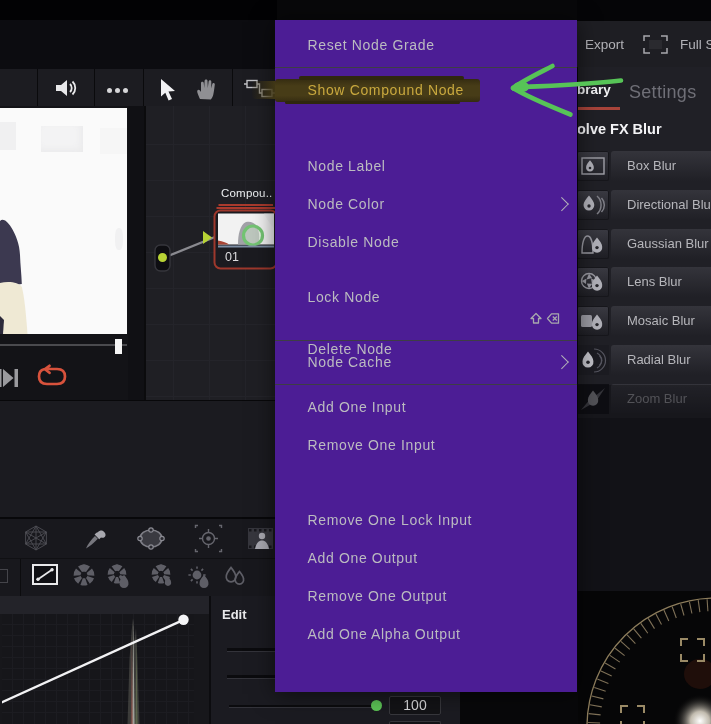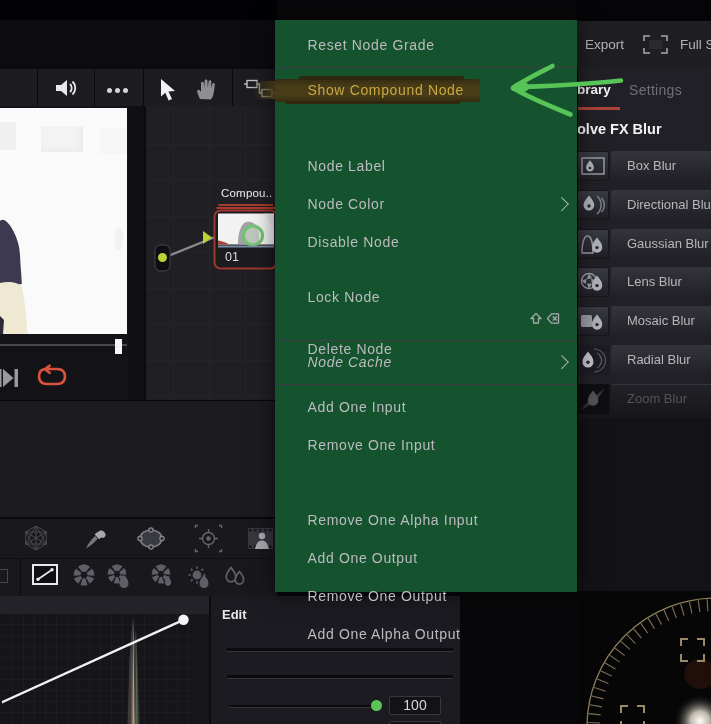--- a/index.html
+++ b/index.html
@@ -252,21 +252,21 @@
         <path d="M7 1 L1 1 L1 6 M18 1 L24 1 L24 6 M7 18 L1 18 L1 13 M18 18 L24 18 L24 13"></path>
       </g>
       <rect x="6" y="5" width="13" height="9" fill="#2a2a2f"></rect>
     </svg>
     <div class="abs" style="left:103px;top:16px;color:#b2b2b7;font-size:13.5px;white-space:nowrap;">Full Sc</div>
   </div>
   <div class="abs" id="fxpanel" style="left:578px;top:67px;width:133px;height:351px;background:#202026;overflow:hidden;">
 
     <div class="abs" style="left:-1px;top:15px;color:#f2f2f4;font-size:13.5px;font-weight:bold;">brary</div>
     <div class="abs" style="left:0px;top:40px;width:42px;height:2.5px;background:#a8443a;"></div>
-    <div class="abs" style="left:51px;top:15px;color:#6f6f77;font-size:14px;letter-spacing:0.3px;">Settings</div>
+    <div class="abs" style="left:51px;top:15px;color:#6f6f77;font-size:18px;letter-spacing:0.3px;">Settings</div>
 
     <div class="abs" style="left:-1px;top:54px;color:#f4f4f6;font-size:14.5px;font-weight:bold;white-space:nowrap;">olve FX Blur</div>
 
     <div class="abs fxtile" style="top:84px;"><svg width="32" height="30" viewBox="0 0 32 30">
           <rect x="5" y="7" width="22" height="16" fill="none" stroke="#a0a0a8" stroke-width="1.4"></rect>
           <path d="M13 9.2 C15 11.7 16.8 13.8 16.8 16.1 A3.9 3.9 0 1 1 9.1 16.1 C9.1 13.8 11 11.7 13 9.2 Z" fill="#b0b0b8"></path>
           <circle cx="13" cy="17" r="1.3" fill="#26262c"></circle>
         </svg></div>
     <div class="abs fxbtn" style="top:84px;">Box Blur</div>
     <div class="abs fxtile" style="top:123px;"><svg width="32" height="30" viewBox="0 0 32 30">
@@ -330,46 +330,46 @@
       <defs>
         <radialGradient id="glow">
           <stop offset="0" stop-color="#ffffff"></stop>
           <stop offset="0.35" stop-color="#f0e8d8" stop-opacity="0.8"></stop>
           <stop offset="1" stop-color="#000000" stop-opacity="0"></stop>
         </radialGradient>
       </defs>
     </svg>
   </div>
 
-  <div class="abs" id="menu" style="left:275px;top:20px;width:302px;height:572px;background:#14532d;box-shadow:0 2px 22px rgba(0,0,0,0.55);">
+  <div class="abs" id="menu" style="left:275px;top:20px;width:302px;height:672px;background:#4c1d95;box-shadow:0 2px 22px rgba(0,0,0,0.55);">
     <div class="mi" style="top:17px;">Reset Node Grade</div>
     <div class="msep" style="top:47px;"></div>
 
     <div class="abs" style="left:0px;top:58.5px;width:205px;height:23px;background:linear-gradient(180deg,#352c11,#473c17 30%,#473c17 72%,#352c11);border-radius:3px;"></div>
     <div class="abs" style="left:24px;top:55.5px;width:165px;height:4px;background:#2f270e;border-radius:2px;"></div>
     <div class="abs" style="left:10px;top:80.5px;width:175px;height:3px;background:#2f270e;border-radius:2px;"></div>
     <div class="mi" style="top:62px;color:#c9a83e;">Show Compound Node</div>
     <div class="mi" style="top:138px;">Node Label</div>
     <div class="mi" style="top:175.8px;">Node Color</div>
       <div class="chev" style="top:179.3px;"></div>
     <div class="mi" style="top:213.6px;">Disable Node</div>
     <div class="mi" style="top:269px;">Lock Node</div>
     <div class="mi" style="top:289.2px;margin-top:32px;">Delete Node</div>
     <svg class="abs" style="left:255px;top:291.5px;" width="30" height="14" viewBox="0 0 30 14">
       <path d="M6 1.5 L11 6.5 L8.5 6.5 L8.5 11 L3.5 11 L3.5 6.5 L1 6.5 Z" fill="none" stroke="#a8a8ad" stroke-width="1.3" stroke-linejoin="round"></path>
       <path d="M17.5 6.5 L21.5 1.8 L28.5 1.8 L28.5 11.2 L21.5 11.2 Z" fill="none" stroke="#a8a8ad" stroke-width="1.3" stroke-linejoin="round"></path>
       <path d="M22.8 4.5 L26.8 8.5 M26.8 4.5 L22.8 8.5" stroke="#a8a8ad" stroke-width="1.3"></path>
     </svg>
     <div class="msep" style="top:319.5px;"></div>
-    <div class="mi" style="top:333.8px;font-style:italic;">Node Cache</div>
+    <div class="mi" style="top:333.8px;">Node Cache</div>
       <div class="chev" style="top:337.3px;"></div>
     <div class="msep" style="top:364.3px;"></div>
     <div class="mi" style="top:379px;">Add One Input</div>
     <div class="mi" style="top:416.8px;">Remove One Input</div>
-    <div class="mi" style="top:492.4px;">Remove One Alpha Input</div>
+    <div class="mi" style="top:492.4px;">Remove One Lock Input</div>
     <div class="mi" style="top:530.2px;">Add One Output</div>
     <div class="mi" style="top:568px;">Remove One Output</div>
     <div class="mi" style="top:605.8px;">Add One Alpha Output</div>
   </div>
 
   <div class="abs" style="left:252px;top:81px;width:23px;height:18px;background:linear-gradient(to left, rgba(69,58,21,0.9), rgba(40,33,12,0.12));border-radius:4px 0 0 4px;"></div>
 
   <svg class="abs" style="left:0;top:0;pointer-events:none;" width="711" height="724" viewBox="0 0 711 724">
     <g fill="none" stroke="#57c457" stroke-width="4.6" stroke-linecap="round">
       <path d="M516 87.5 C542 86 588 84.5 621 80.5"></path>

